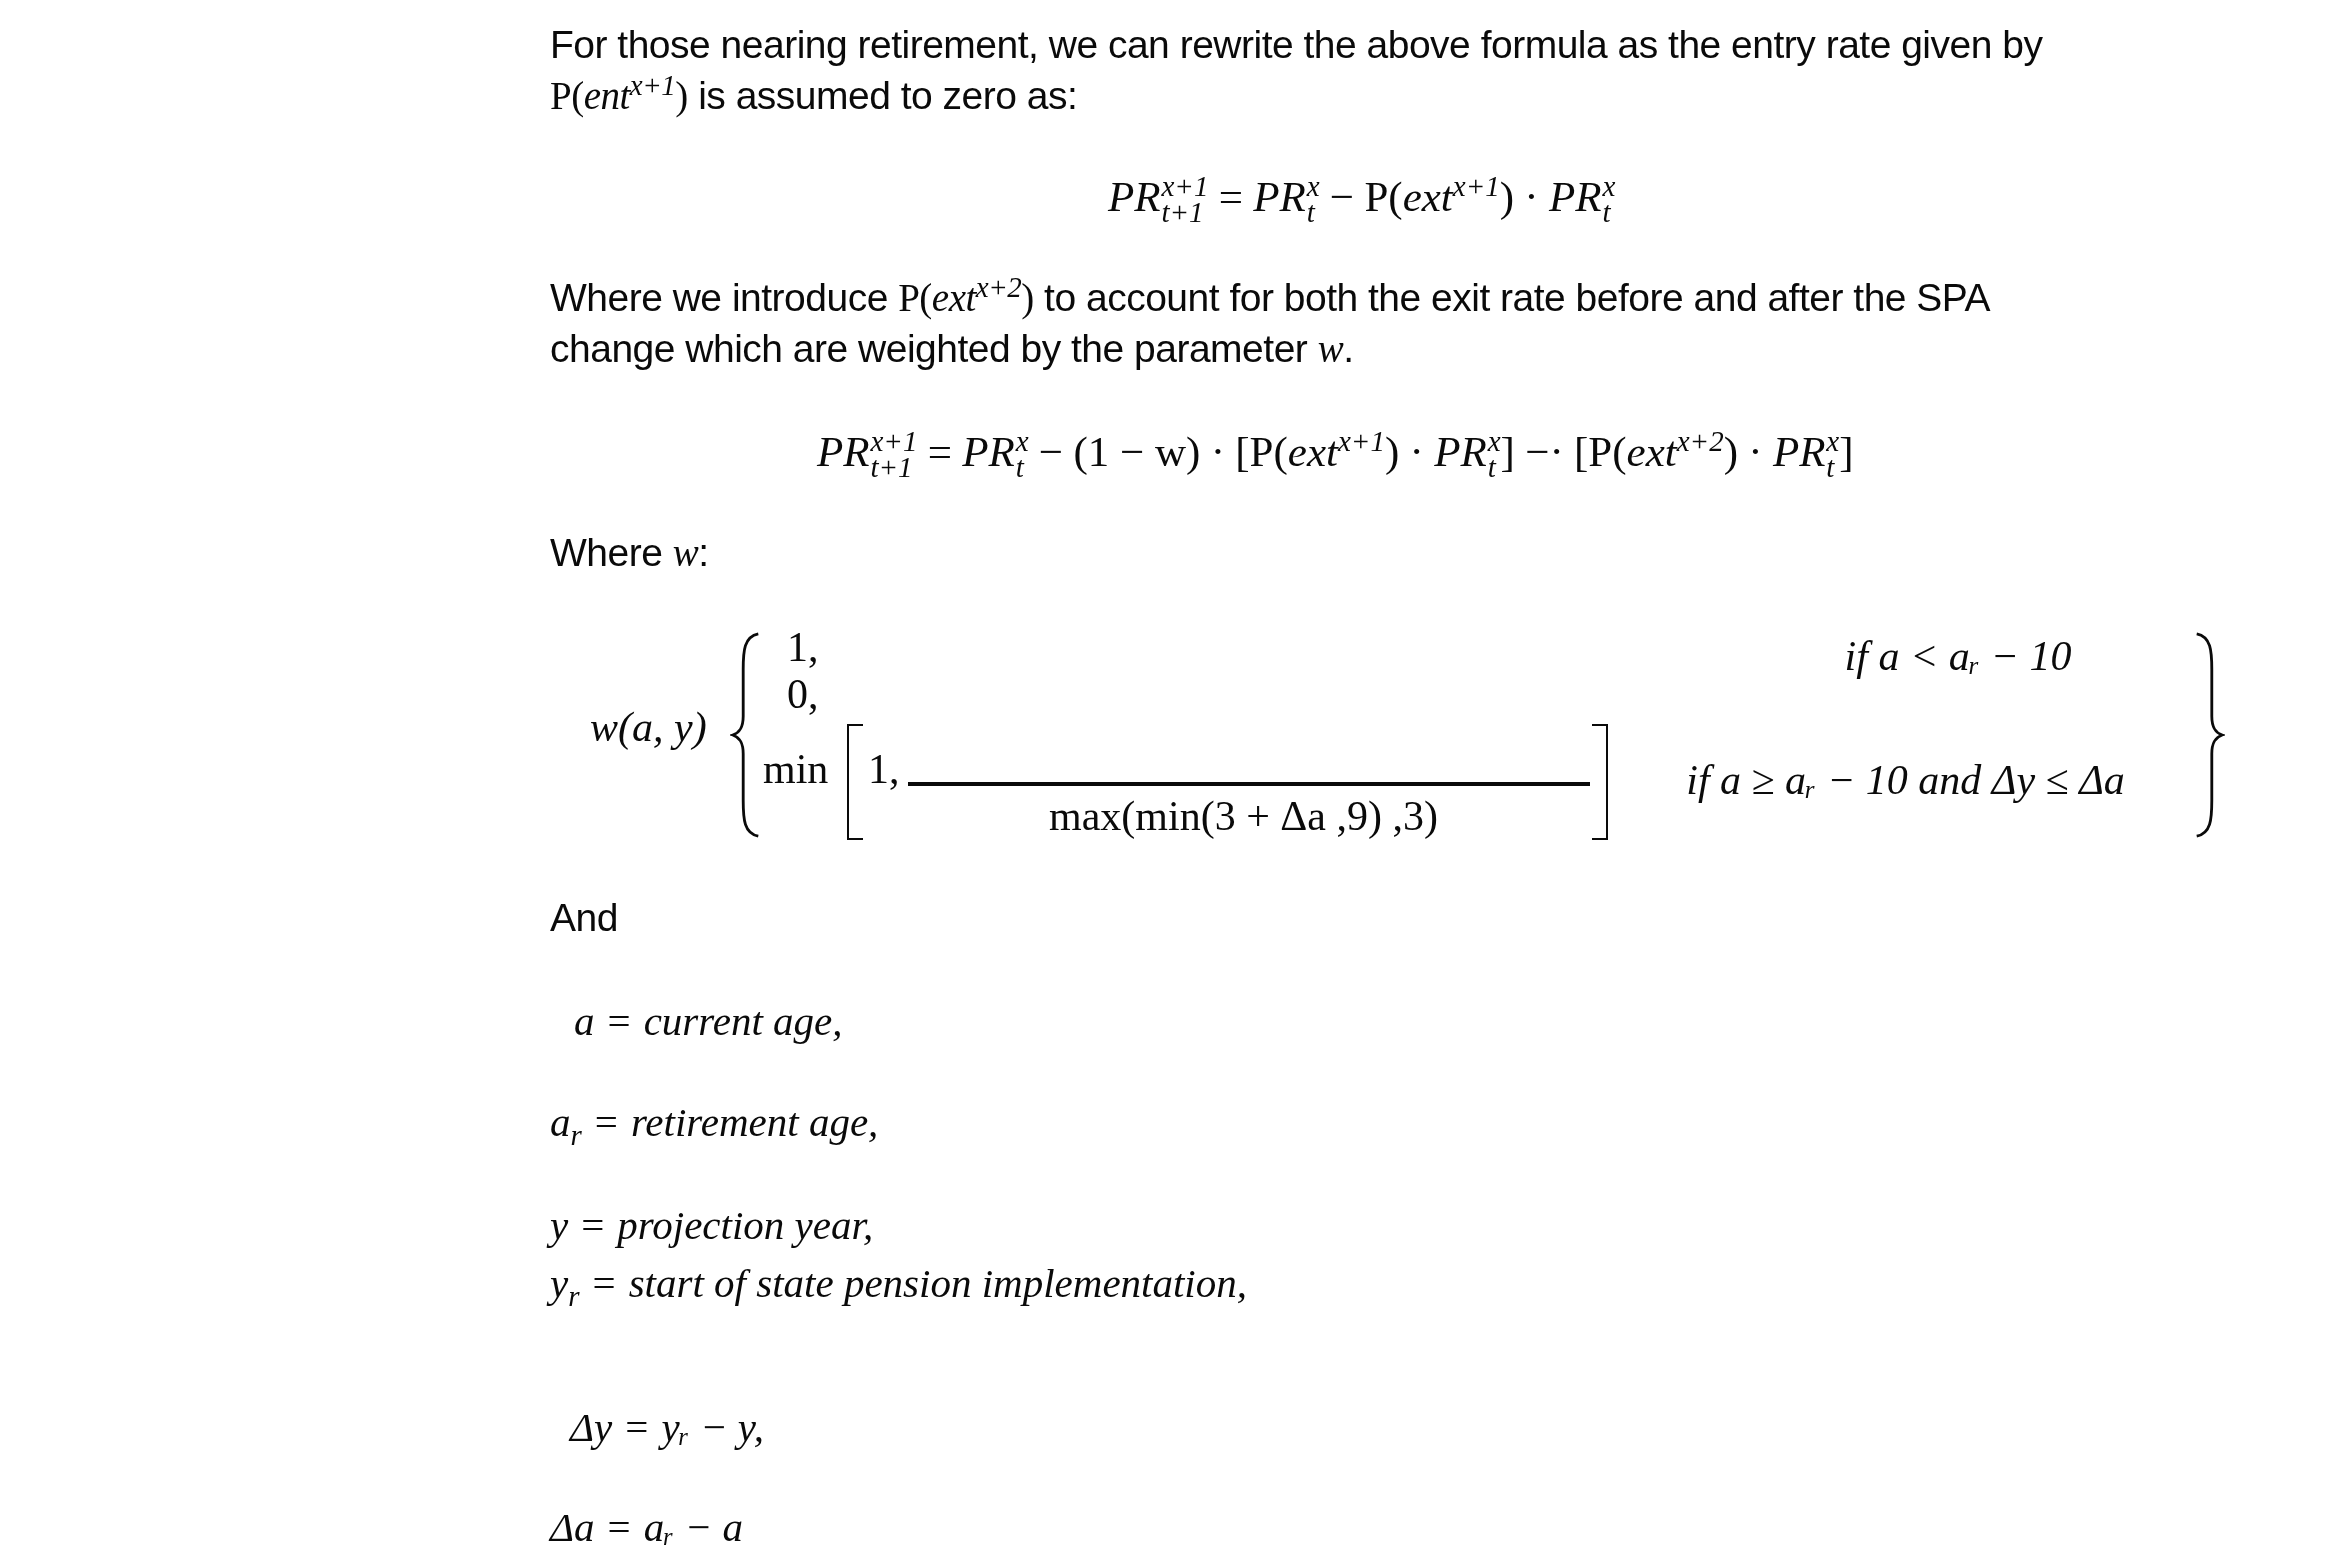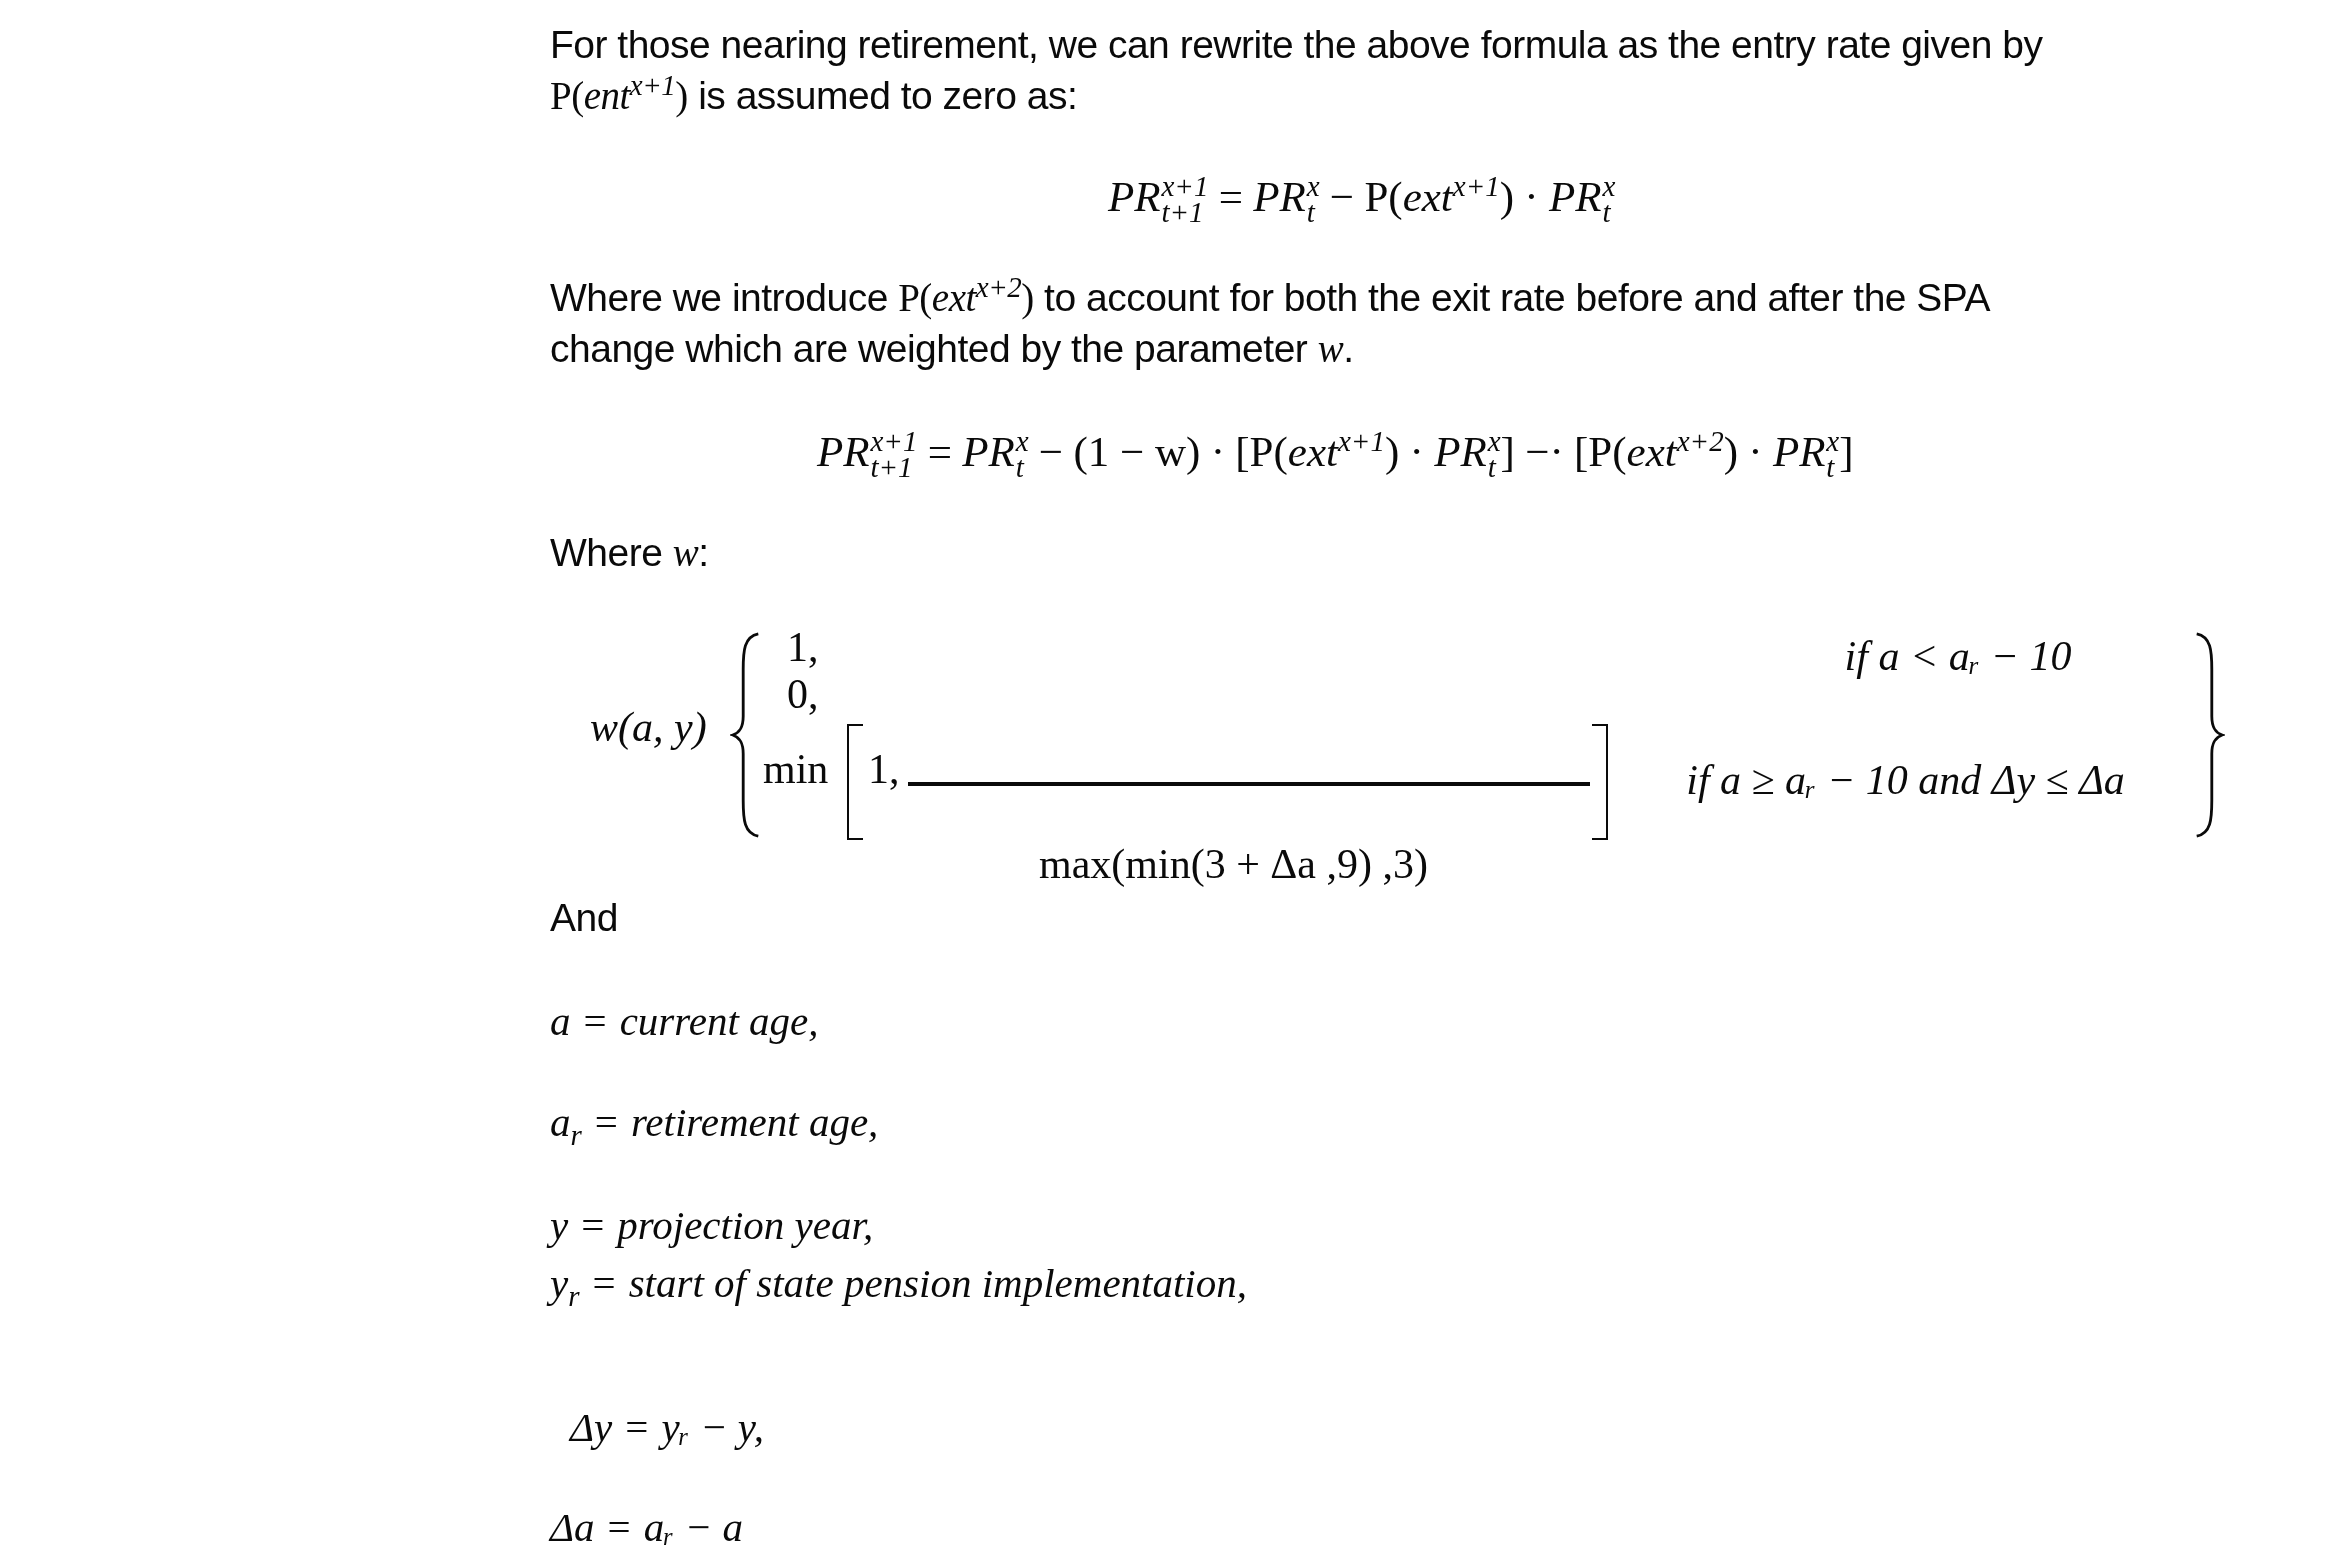--- a/index.html
+++ b/index.html
@@ -17,21 +17,21 @@
   .cases .brace-l { position: absolute; left: 173px; top: 9.4px; width: 33px; height: 206px; }
   .cases .brace-r { position: absolute; left: 1635px; top: 9.4px; width: 33px; height: 206px; }
   .cases .v1 { position: absolute; left: 230px; top: 0px; }
   .cases .v2 { position: absolute; left: 230px; top: 47px; }
   .cases .v3 { position: absolute; left: 206px; top: 122px; }
   .cases .lbr { position: absolute; left: 290px; top: 101px; width: 14px; height: 112px; border: 2.8px solid #0a0a0a; border-right: none; }
   .cases .rbr { position: absolute; left: 1035px; top: 101px; width: 14px; height: 112px; border: 2.8px solid #0a0a0a; border-left: none; }
   .cases .one { position: absolute; left: 311px; top: 122px; }
   .cases .num { position: absolute; left: 347px; top: 77px; width: 689px; text-align: center; }
   .cases .bar { position: absolute; left: 351px; top: 159px; width: 682px; height: 4.2px; background: #0a0a0a; }
-  .cases .den { position: absolute; left: 332px; top: 169px; width: 689px; text-align: center; margin-top: 48px; }
+  .cases .den { position: absolute; left: 342px; top: 169px; width: 689px; text-align: center; }
   .cases .c1 { position: absolute; left: 1176px; top: 9.4px; width: 450px; text-align: center; font-style: italic; font-family: Liberation Serif, serif; }
   .cases .c2 { position: absolute; left: 1087px; top: 61px; width: 543px; text-align: center; font-style: italic; }
   .cases .c3 { position: absolute; left: 1077px; top: 133px; width: 543px; text-align: center; font-style: italic; }
   .def { position: absolute; left: 550px; font-family: "Liberation Serif", "DejaVu Serif", serif; font-style: italic; font-size: 41px; line-height: 52px; white-space: nowrap; }
   .def .eqs { font-style: normal; margin: 0 13px; }
 </style>
 </head>
 <body>
 
 <div class="txt" style="left:550px; top:19px;">
@@ -98,21 +98,21 @@
   <span class="c3">if a ≥ aᵣ − 10 and Δy ≤ Δa</span>
   <svg class="brace-r" viewBox="0 0 70 440" preserveAspectRatio="none">
     <path d="M10 4 C40 10 42 40 42 80 L42 180 C42 205 50 215 64 220 C50 225 42 235 42 260 L42 360 C42 400 40 430 10 436" fill="none" stroke="#0a0a0a" stroke-width="6"></path>
   </svg>
 </div>
 
 <div class="txt" style="left:550px; top:892px;">
   <span>And</span>
 </div>
 
-<div class="def" style="top:995px;">
+<div class="def" style="top:995px;margin-left:24px;">
   <span>a</span><span class="eqs">=</span><span>current age,</span>
 </div>
 <div class="def" style="top:1096px;">
   <span>a</span><span class="sub">r</span><span class="eqs">=</span><span>retirement age,</span>
 </div>
 <div class="def" style="top:1199px;">
   <span>y</span><span class="eqs">=</span><span>projection year,</span>
 </div>
 <div class="def" style="top:1257px;text-align:right;">
   <span>y</span><span class="sub">r</span><span class="eqs">=</span><span>start of state pension implementation,</span>

